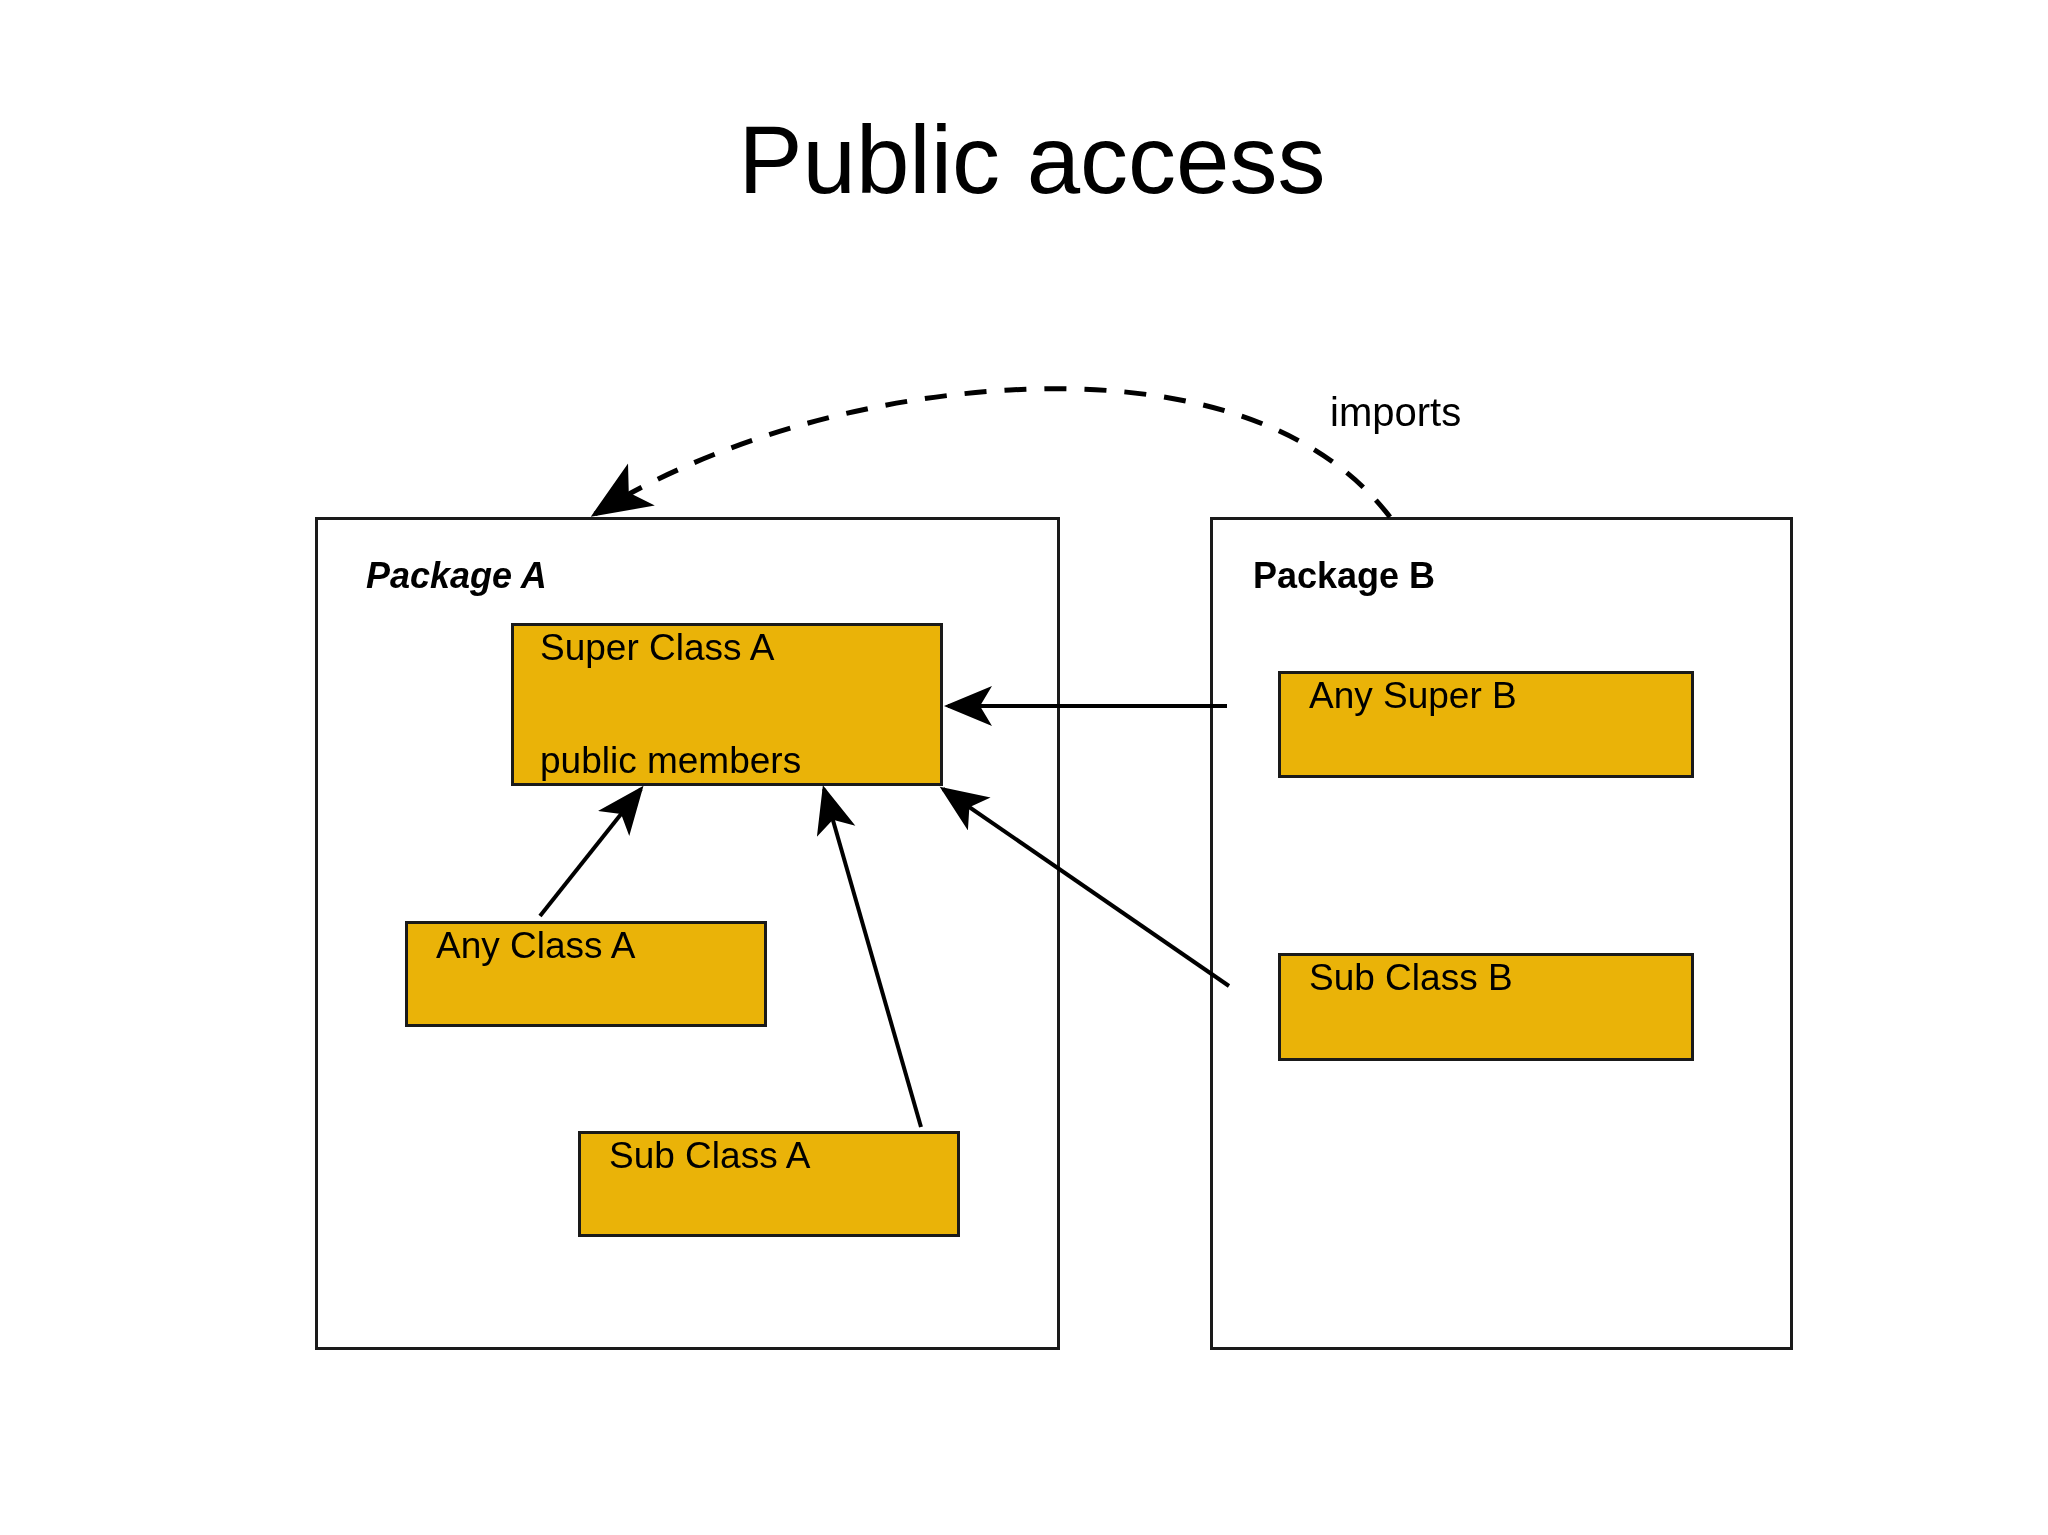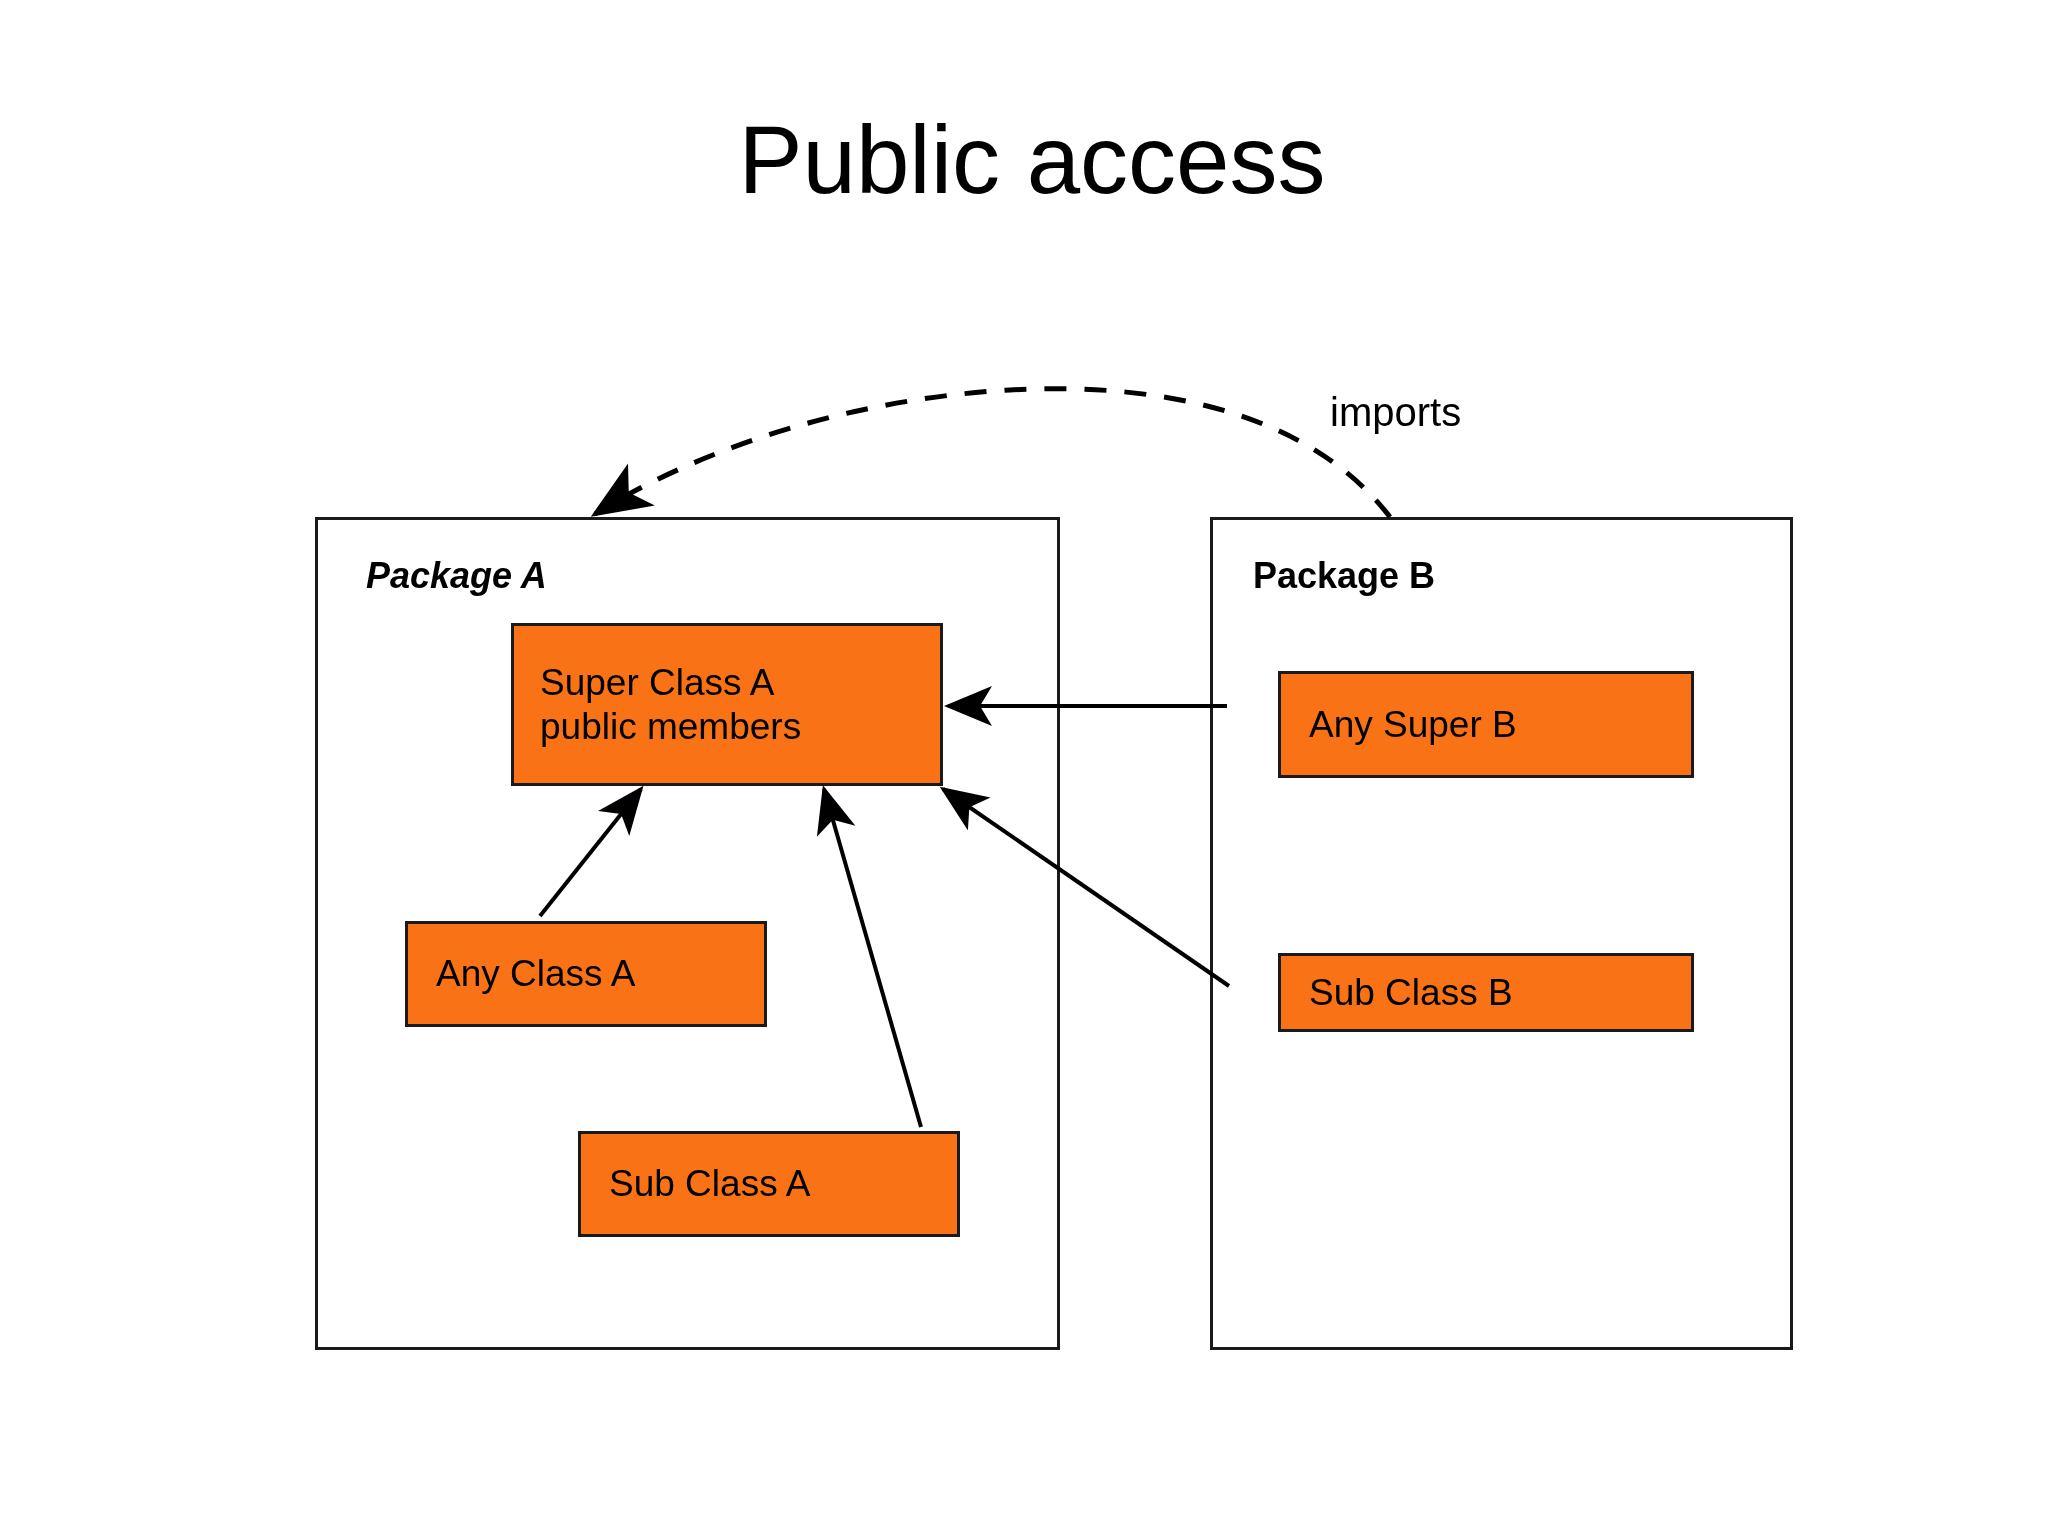--- a/index.html
+++ b/index.html
@@ -51,37 +51,37 @@
     color: #000000;
     white-space: nowrap;
     line-height: 1.0;
   }
   #package-a-label { left: 48px; top: 38px; font-style: italic; }
   #package-b-label { left: 40px; top: 38px; }
 
   
   .class-box {
     position: absolute;
-    background: #f97316;
+    background: #eab308;
     border: 3px solid #1a1a1a;
     box-sizing: border-box;
     display: flex;
     flex-direction: column;
-    justify-content: center;
+    justify-content: space-between;
     padding-left: 28px;
     font-size: 37px;
     line-height: 1.18;
     color: #000000;
     white-space: nowrap;
   }
   #super-class-a { left: 508px; top: 620px; width: 432px; height: 163px; padding-left: 26px; }
   #any-class-a   { left: 402px; top: 918px; width: 362px; height: 106px; }
   #sub-class-a   { left: 575px; top: 1128px; width: 382px; height: 106px; }
   #any-class-b   { left: 1227px; top: 668px; width: 416px; height: 107px; }
-  #sub-class-b   { left: 1227px; top: 950px; width: 416px; height: 79px; }
+  #sub-class-b   { left: 1227px; top: 950px; width: 416px; height: 108px; }
 
   .imports-label {
     position: absolute;
     left: 1330px;
     top: 392px;
     font-size: 40px;
     color: #000000;
     white-space: nowrap;
     line-height: 1.0;
   }

